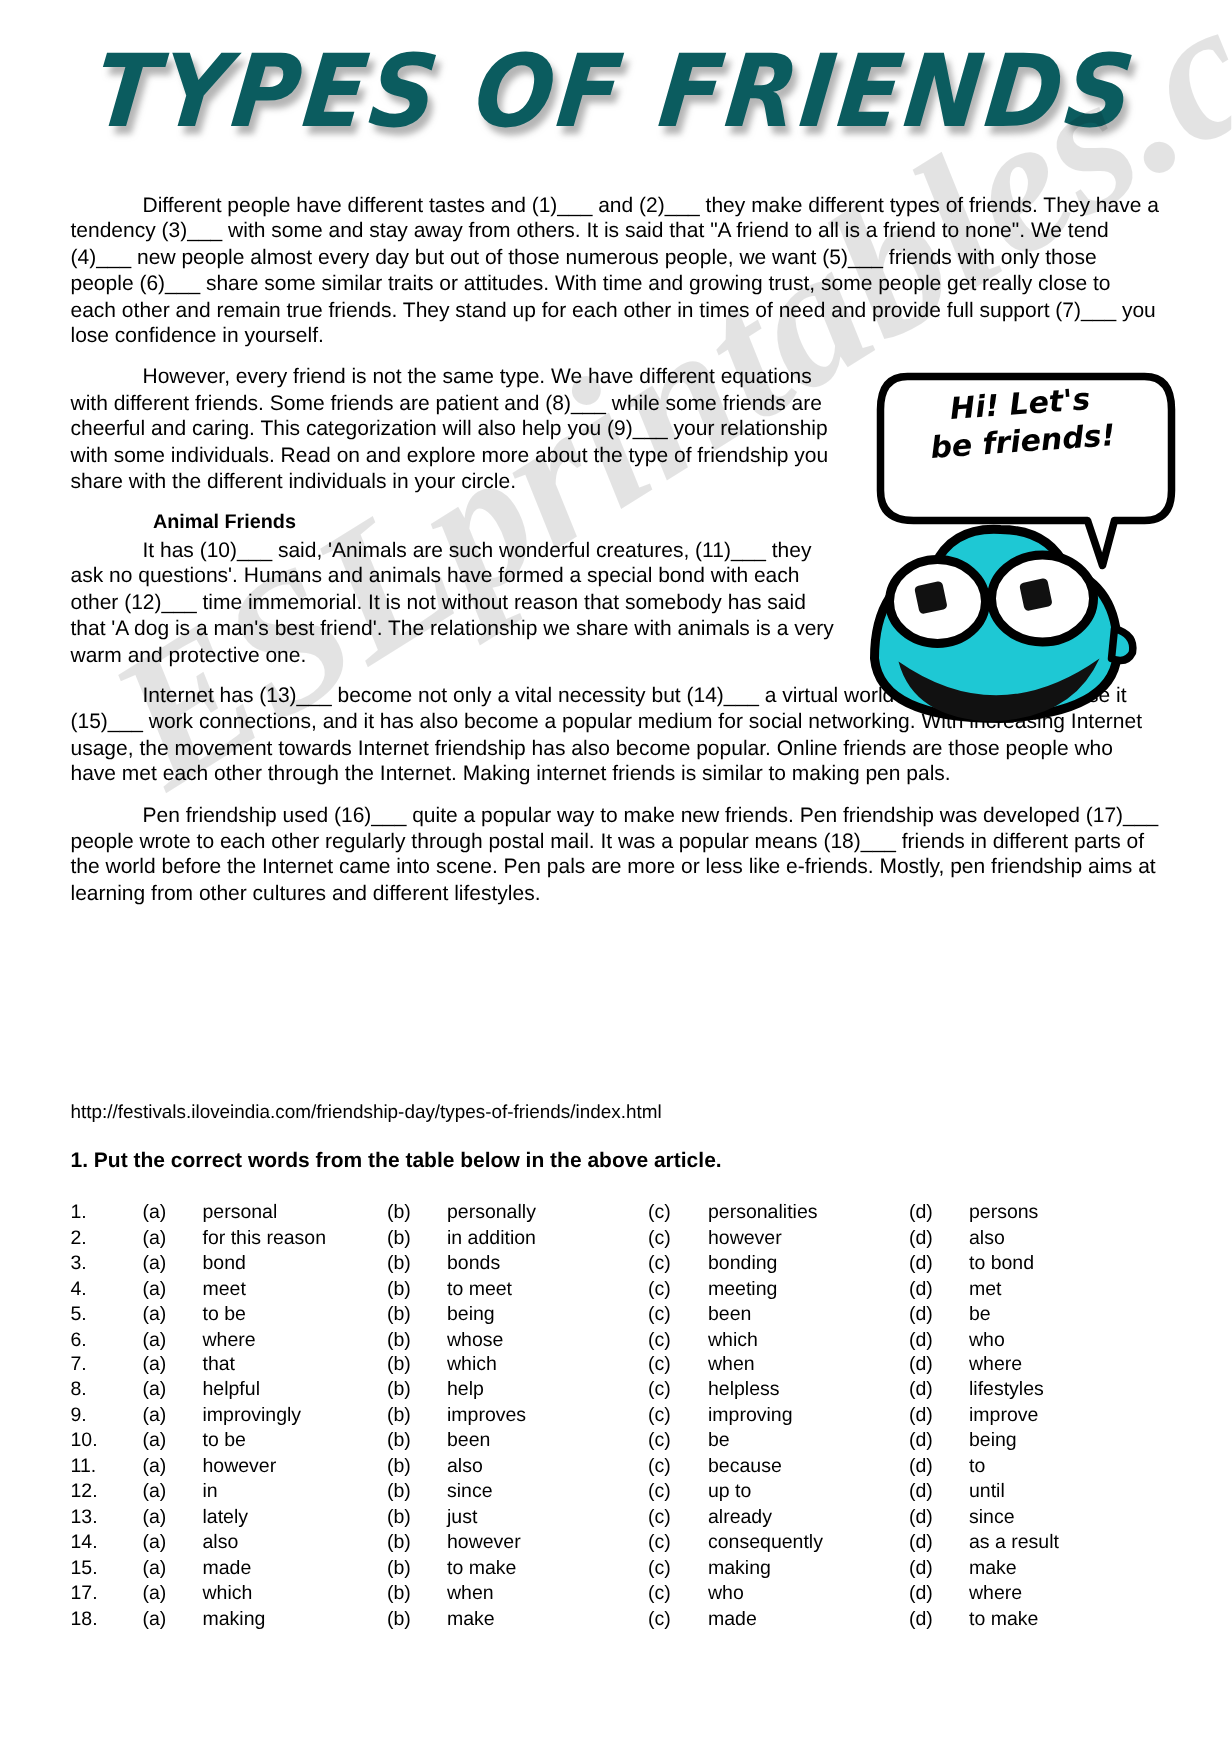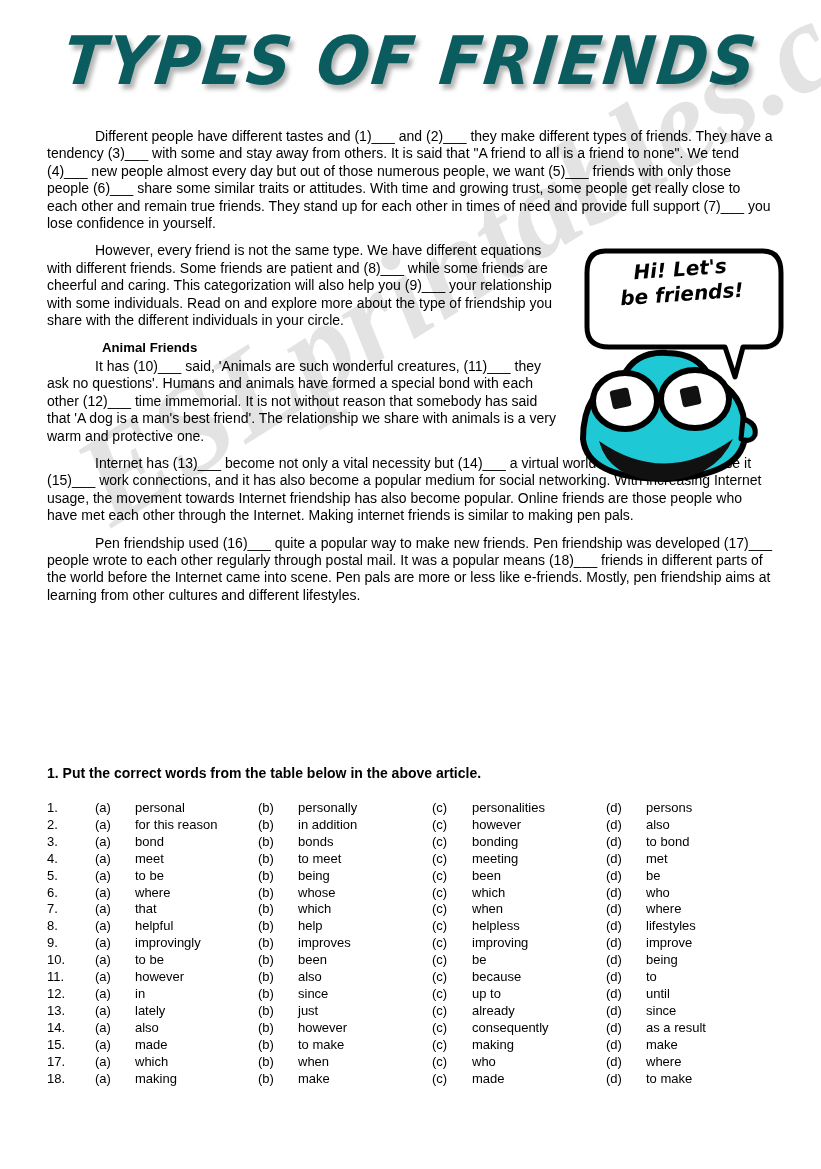--- a/index.html
+++ b/index.html
@@ -178,20 +178,21 @@
     <div>
       <p class="para">Internet has (13)___  become not only a vital necessity but (14)___  a virtual world for people. People use it (15)___  work connections, and it has also become a popular medium for social networking. With increasing Internet usage, the movement towards Internet friendship has also become popular. Online friends are those people who have met each other through the Internet. Making internet friends is similar to making pen pals.</p>
     </div>
 
     <div>
       <p class="para">Pen friendship used (16)___  quite a popular way to make new friends. Pen friendship was developed (17)___   people wrote to each other regularly through postal mail. It was a popular means (18)___   friends in different parts of the world before the Internet came into scene. Pen pals are more or less like e-friends. Mostly, pen friendship aims at learning from other cultures and different lifestyles.</p>
     </div>
 
   </div>
 
+  <div class="source-url">http://festivals.iloveindia.com/friendship-day/types-of-friends/index.html</div>
 
   <div class="task">1.  Put the correct words from the table below in the above article.</div>
 
   <table class="options">
     <tbody>
         <tr>
           <td class="col-num">1.</td>
           <td class="col-lbl">(a)</td>
           <td class="col-worda">personal</td>
           <td class="col-lbl">(b)</td>

